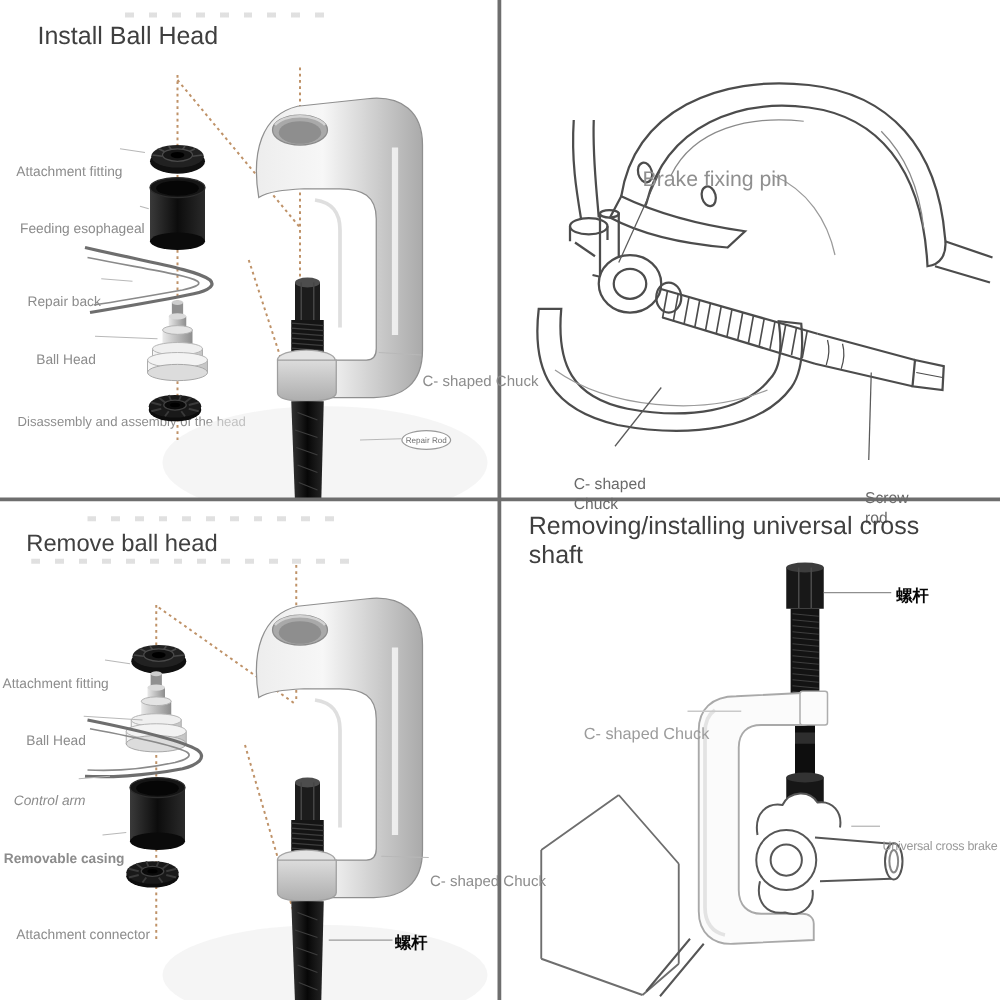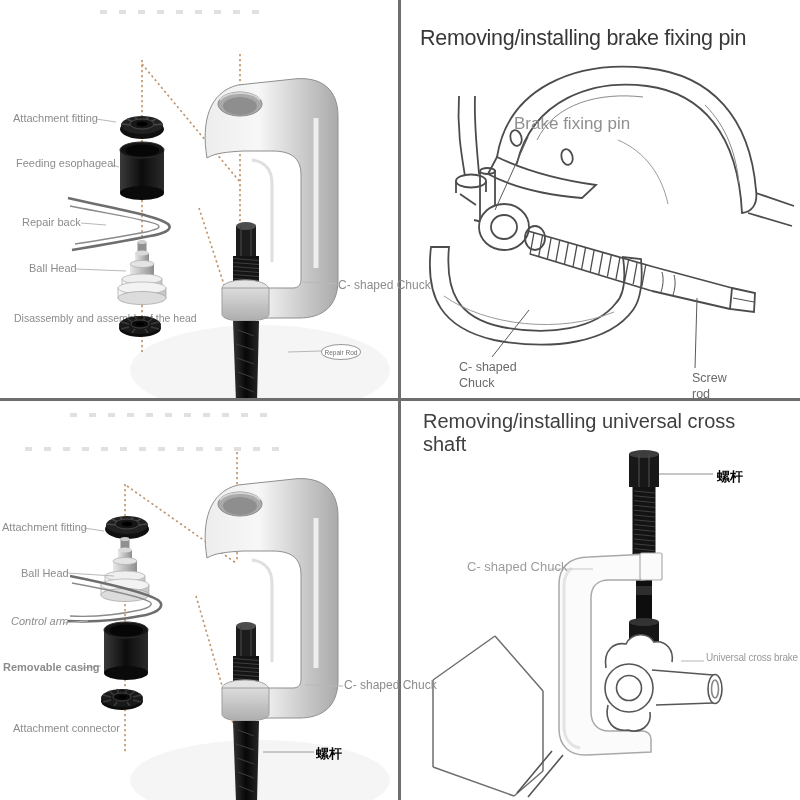--- a/index.html
+++ b/index.html
@@ -7,21 +7,21 @@
           font-family:"Liberation Sans","DejaVu Sans",sans-serif;}
   .quad{position:absolute;width:400px;height:400px;overflow:visible;}
   #q-tl{left:0;top:0;}
   #q-tr{left:400px;top:0;}
   #q-bl{left:0;top:400px;}
   #q-br{left:400px;top:400px;}
   .quad svg{position:absolute;left:0;top:0;z-index:2;}
   .divider-v{position:absolute;left:398px;top:0;width:3px;height:800px;background:#6e6e6e;z-index:4;}
   .divider-h{position:absolute;left:0;top:398px;width:800px;height:3px;background:#6e6e6e;z-index:4;}
   .title{position:absolute;color:#3f3f3f;z-index:5;}
-  .lbl{position:absolute;color:#8c8c8c;font-size:11px;line-height:1.15;z-index:5;white-space:nowrap;}
+  .lbl{position:absolute;color:#8c8c8c;font-size:11px;line-height:1.15;z-index:5;white-space:nowrap;margin-top:20px;}
   .lbl.under{z-index:1;}
   .ghost{position:absolute;height:4px;opacity:.18;z-index:1;
          background:repeating-linear-gradient(90deg,#555 0 7px,transparent 7px 19px);}
   .oval{position:absolute;border:1px solid #9a9a9a;border-radius:50%;background:#fff;
         display:flex;align-items:center;justify-content:center;z-index:5;}
   .oval span{font-size:6.5px;color:#6f6f6f;white-space:nowrap;}
   .cn{position:absolute;color:#050505;font-weight:bold;font-size:13px;z-index:5;white-space:nowrap;}
 </style>
 </head>
 <body>
@@ -148,20 +148,21 @@
       <g stroke="#b8b8b8" stroke-width="1" fill="none">
         <path d="M96,119 L116,122"></path>
           <path d="M112,165 L119,167"></path>
           <path d="M81,223 L106,225"></path>
         <path d="M76,269 L126,271"></path>
           <path d="M303,282 L337,284"></path>
           <path d="M288,352 L321,351"></path>
       </g>
     </svg>
     <div class="ghost" style="left:100px;top:10px;width:170px;"></div>
+    <div class="title" style="left:30px;top:18px;font-size:20px;">Install Ball Head</div>
     <div class="lbl" style="left:13px;top:112px;">Attachment fitting</div>
     <div class="lbl" style="left:16px;top:157px;">Feeding esophageal</div>
     <div class="lbl" style="left:22px;top:216px;">Repair back</div>
     <div class="lbl" style="left:29px;top:262px;">Ball Head</div>
     <div class="lbl under" style="left:14px;top:312px;font-size:10.5px;">Disassembly and assembly of the head</div>
     <div class="lbl" style="left:338px;top:279px;font-size:12px;">C- shaped Chuck</div>
     <div class="oval" style="left:321px;top:344px;width:38px;height:14px;">
       <span>Repair Rod</span>
     </div>
   </div>
@@ -210,21 +211,20 @@
 
         <path d="M356,193 L394,206 M348,213 L392,226"></path>
       </g>
 
       <g stroke="#5a5a5a" stroke-width="1" fill="none">
         <path d="M128,137 L95,210"></path>
           <path d="M92,357 L129,310"></path>
           <path d="M295,368 L297,298"></path>
       </g>
     </svg>
-    <div class="title" style="left:20px;top:26px;font-size:21.5px;color:#383838;white-space:nowrap;letter-spacing:-0.3px;">Removing/installing brake fixing pin</div>
     <div class="lbl" style="left:114px;top:114px;font-size:17px;color:#8f8f8f;">Brake fixing pin</div>
     <div class="lbl" style="left:59px;top:360px;font-size:12.5px;color:#6a6a6a;width:80px;white-space:normal;line-height:1.25;">C- shaped Chuck</div>
     <div class="lbl" style="left:292px;top:371px;font-size:12.5px;color:#6a6a6a;width:52px;white-space:normal;line-height:1.25;">Screw rod</div>
   </div>
 
   <div class="quad" id="q-bl">
     <svg width="400" height="400" viewBox="0 0 400 400">
       <ellipse cx="260" cy="380" rx="130" ry="40" fill="#ececec" opacity="0.5"></ellipse>
       <g stroke="#bf9268" stroke-width="1.6" stroke-dasharray="2.2 2.8" fill="none">
         <path d="M125,84 V352"></path>
@@ -245,20 +245,21 @@
         <path d="M84,128 L104,131"></path>
           <path d="M67,173 L114,176"></path>
           <path d="M63,223 L88,221"></path>
         <path d="M82,268 L101,266"></path>
           <path d="M305,285 L343,286"></path>
       </g>
       <path d="M263,352 L314,352" stroke="#9a9a9a" stroke-width="1"></path>
     </svg>
     <div class="ghost" style="left:70px;top:13px;width:200px;"></div>
     <div class="ghost" style="left:25px;top:47px;width:260px;"></div>
+    <div class="title" style="left:21px;top:25px;font-size:19px;color:#404040;">Remove ball head</div>
     <div class="lbl" style="left:2px;top:121px;">Attachment fitting</div>
     <div class="lbl" style="left:21px;top:167px;">Ball Head</div>
     <div class="lbl" style="left:11px;top:215px;font-style:italic;">Control arm</div>
     <div class="lbl" style="left:3px;top:261px;font-weight:bold;">Removable casing</div>
     <div class="lbl" style="left:13px;top:322px;">Attachment connector</div>
     <div class="lbl" style="left:344px;top:279px;font-size:12px;">C- shaped Chuck</div>
     <div class="cn" style="left:316px;top:345px;">螺杆</div>
   </div>
 
   <div class="quad" id="q-br">

